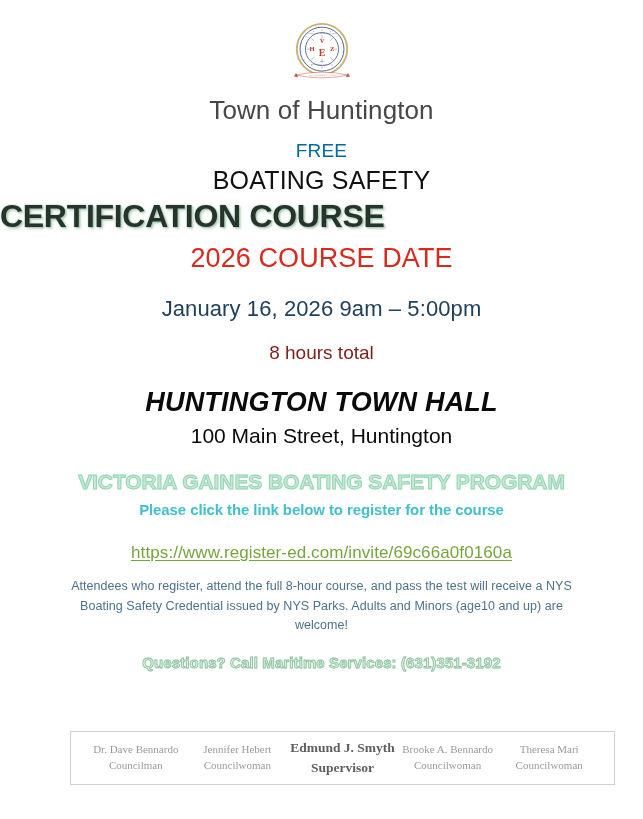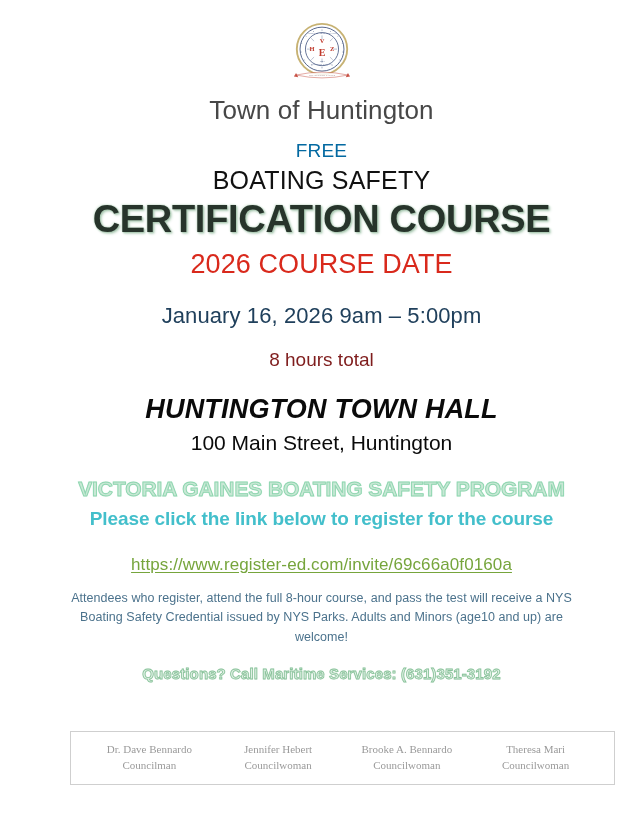--- a/index.html
+++ b/index.html
@@ -56,22 +56,22 @@
   .boating-safety {
     text-align: center;
     font-size: 25px;
     font-weight: 400;
     color: #111111;
     margin-top: 2px;
     letter-spacing: 0.2px;
     line-height: 1.2;
   }
   .cert-course {
-    text-align: center;
-    font-size: 38px;
+    text-align: left;
+    font-size: 32px;
     font-weight: 700;
     color: #27342b;
     margin-top: 4px;
     letter-spacing: -0.3px;
     line-height: 1.1;
     text-shadow:
        0 0 1px #bcd4c2,
        1px 1px 2px #9fc2a8,
        2px 2px 3px #d5e5d9,
       -1px -1px 2px #e6f0e8;
@@ -132,21 +132,21 @@
     font-weight: 700;
     margin-top: 22px;
     letter-spacing: -0.1px;
     line-height: 1.15;
     color: #c8e8d5;
     -webkit-text-stroke: 0.9px #8fd6b0;
     text-shadow: 0 0 1px #7fcfa6;
   }
   .register-prompt {
     text-align: center;
-    font-size: 19px;
+    font-size: 15px;
     font-weight: 700;
     color: #43bfcb;
     margin-top: 7px;
     letter-spacing: -0.1px;
     line-height: 1.2;
   }
 
   
   .link-row {
     text-align: center;
@@ -314,20 +314,24 @@
 
   <div class="officials-box">
     <div class="official">
       <span class="name">Dr. Dave Bennardo</span>
       <span class="title">Councilman</span>
     </div>
     <div class="official">
       <span class="name">Jennifer Hebert</span>
       <span class="title">Councilwoman</span>
     </div>
+    <div class="official primary">
+      <span class="name">Edmund J. Smyth</span>
+      <span class="title">Supervisor</span>
+    </div>
     <div class="official">
       <span class="name">Brooke A. Bennardo</span>
       <span class="title">Councilwoman</span>
     </div>
     <div class="official">
       <span class="name">Theresa Mari</span>
       <span class="title">Councilwoman</span>
     </div>
   </div>
 

